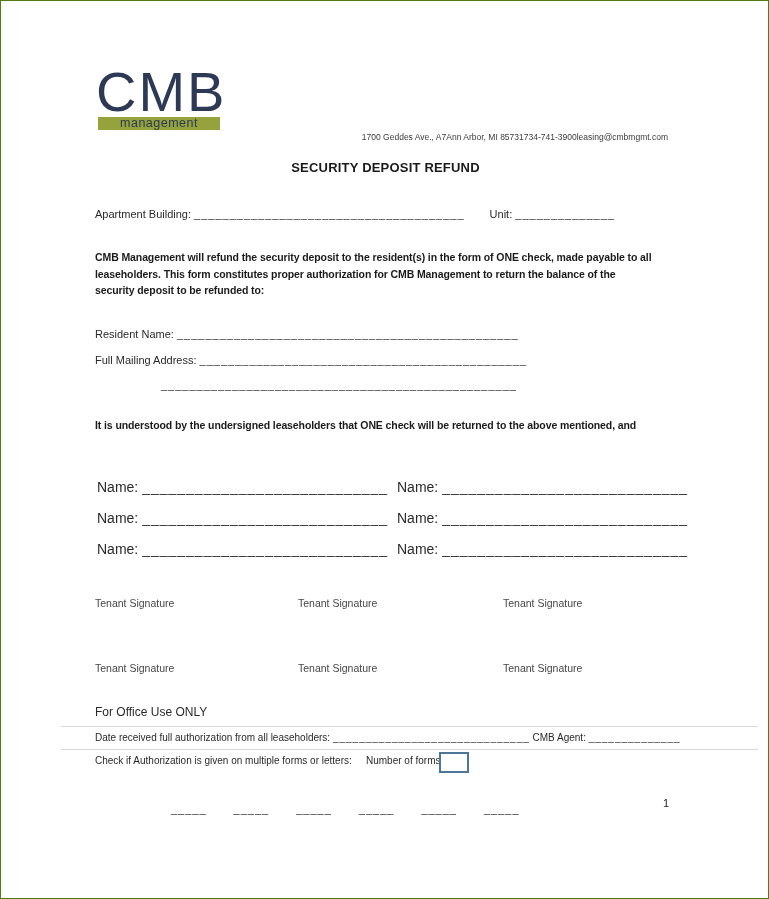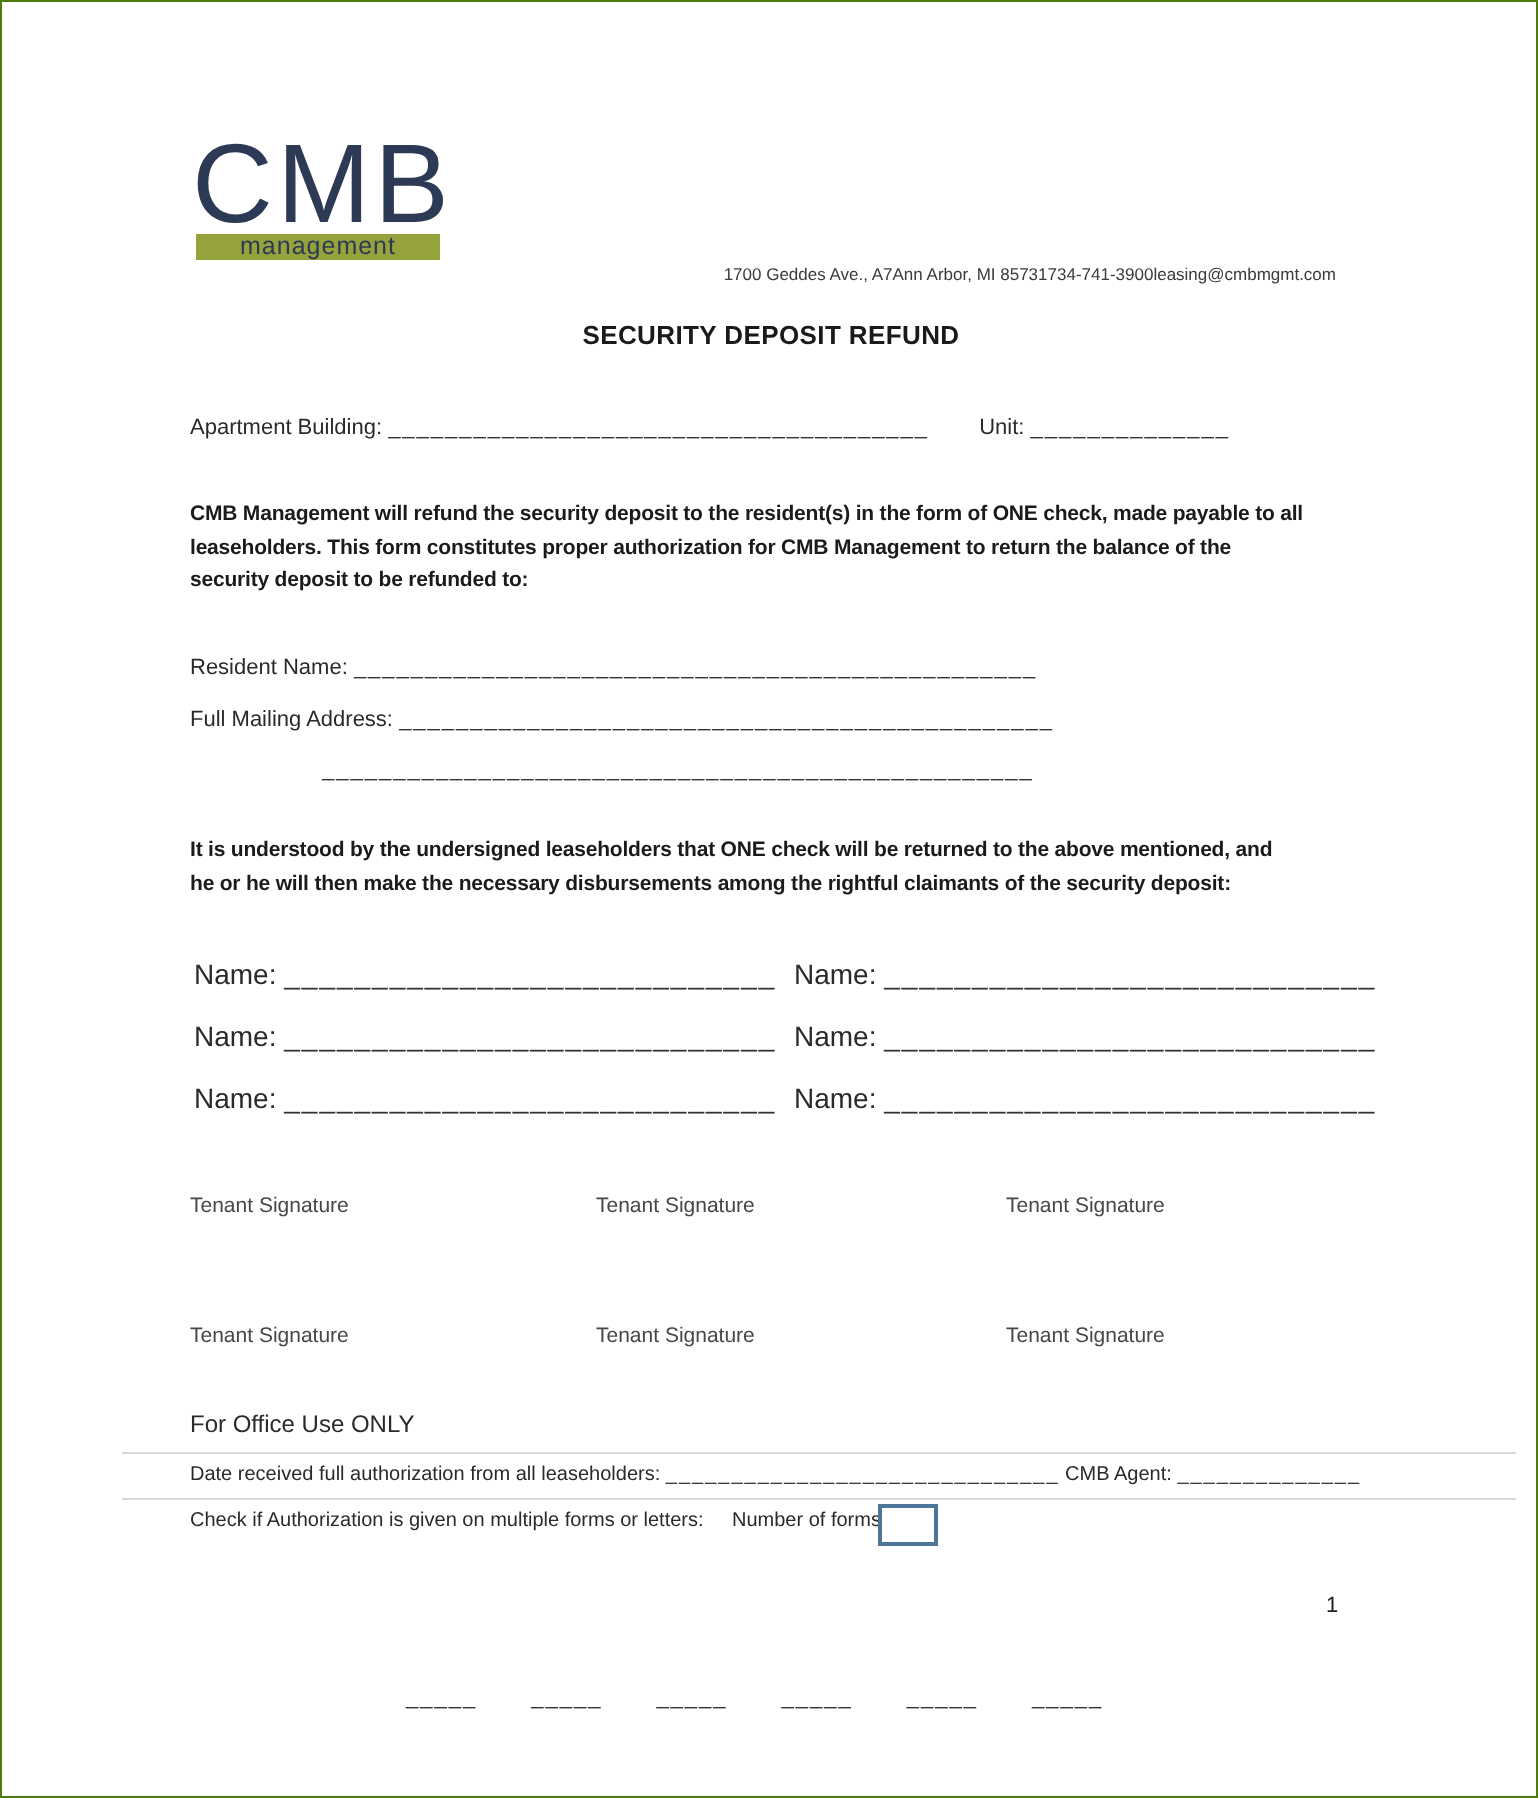--- a/index.html
+++ b/index.html
@@ -59,21 +59,21 @@
   .divider { position:absolute; left:60px; width:697px; height:1px; background:#d8d8d8; }
   .div1 { top:725px; } .div2 { top:748px; }
   .row-date  { top:731px; font-size:10px; }
   .row-check { top:754px; font-size:10px;text-align:center; }
   .forms-label { position:absolute; left:271px; top:0; }
   .forms-box {
     position:absolute; left:344px; top:-3px;
     width:26px; height:17px; border:2px solid #4d7699; background:#fff;
   }
   
-  .footer-blanks { position:absolute; left:170px; top:842px; display:flex; gap:27px; font-size:11px; color:#333;margin-left:32px; }
+  .footer-blanks { position:absolute; left:170px; top:802px; display:flex; gap:27px; font-size:11px; color:#333; }
   .page-num { position:absolute; left:662px; top:796px; font-size:11px; color:#222; }
 </style>
 </head>
 <body>
 
 <div class="page">
 
   <div class="logo-bar"></div>
   <div class="logo-brand">CMB</div>
   <div class="logo-tagline">management</div>
@@ -108,21 +108,20 @@
   <div class="row row-mailing">
     <span>Full Mailing Address:</span>
     <span class="u">______________________________________________</span>
   </div>
   <div class="row row-mailing2">
     <span class="u">__________________________________________________</span>
   </div>
 
   <div class="para para-understanding">
     <div>It is understood by the undersigned leaseholders that ONE check will be returned to the above mentioned, and</div>
-    <div>he or he will then make the necessary disbursements among the rightful claimants of the security deposit:</div>
   </div>
 
   <div class="name-row nr1">
     <span class="cell"><span>Name:</span> <span class="u">____________________________</span></span>
     <span class="cell"><span>Name:</span> <span class="u">____________________________</span></span>
   </div>
   <div class="name-row nr2">
     <span class="cell"><span>Name:</span> <span class="u">____________________________</span></span>
     <span class="cell"><span>Name:</span> <span class="u">____________________________</span></span>
   </div>

